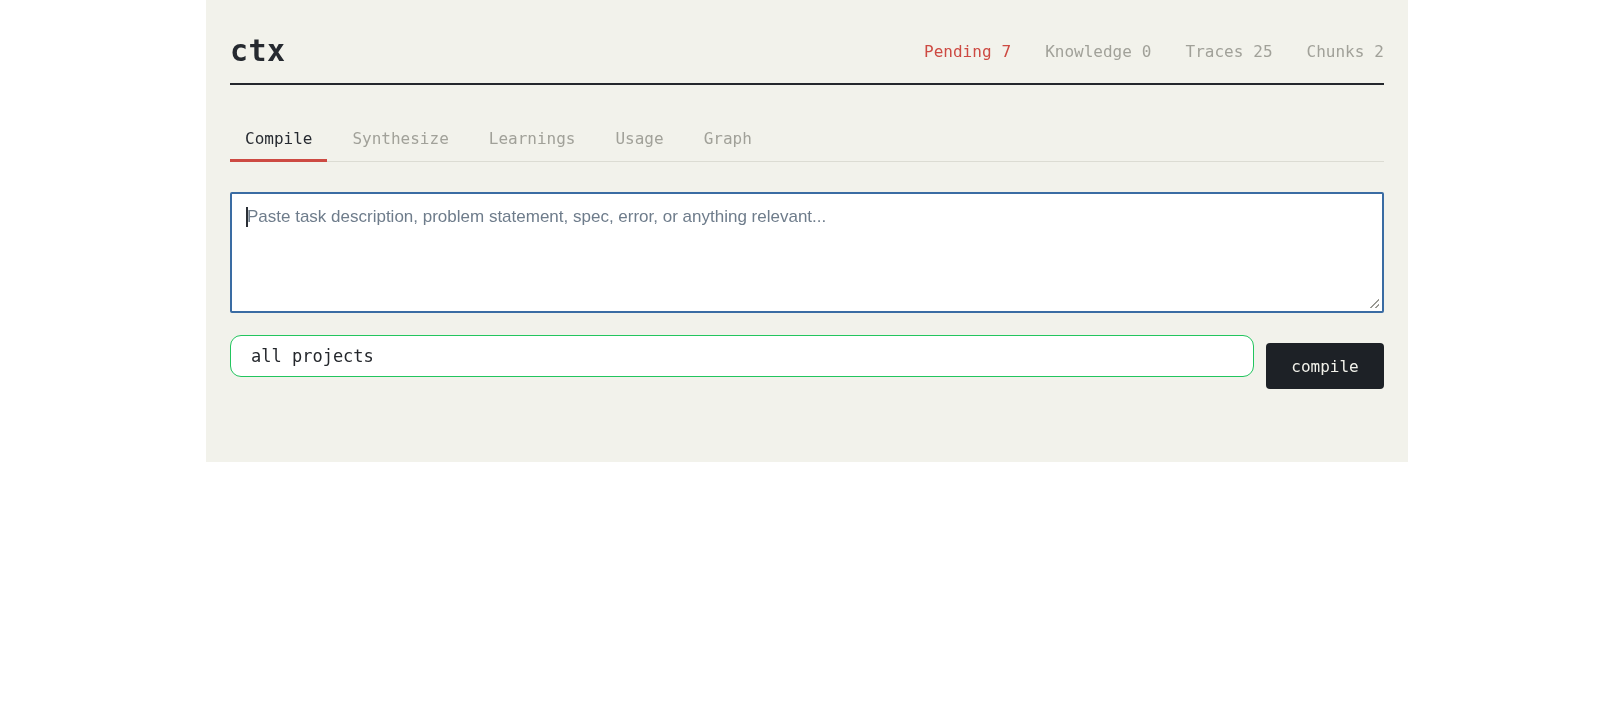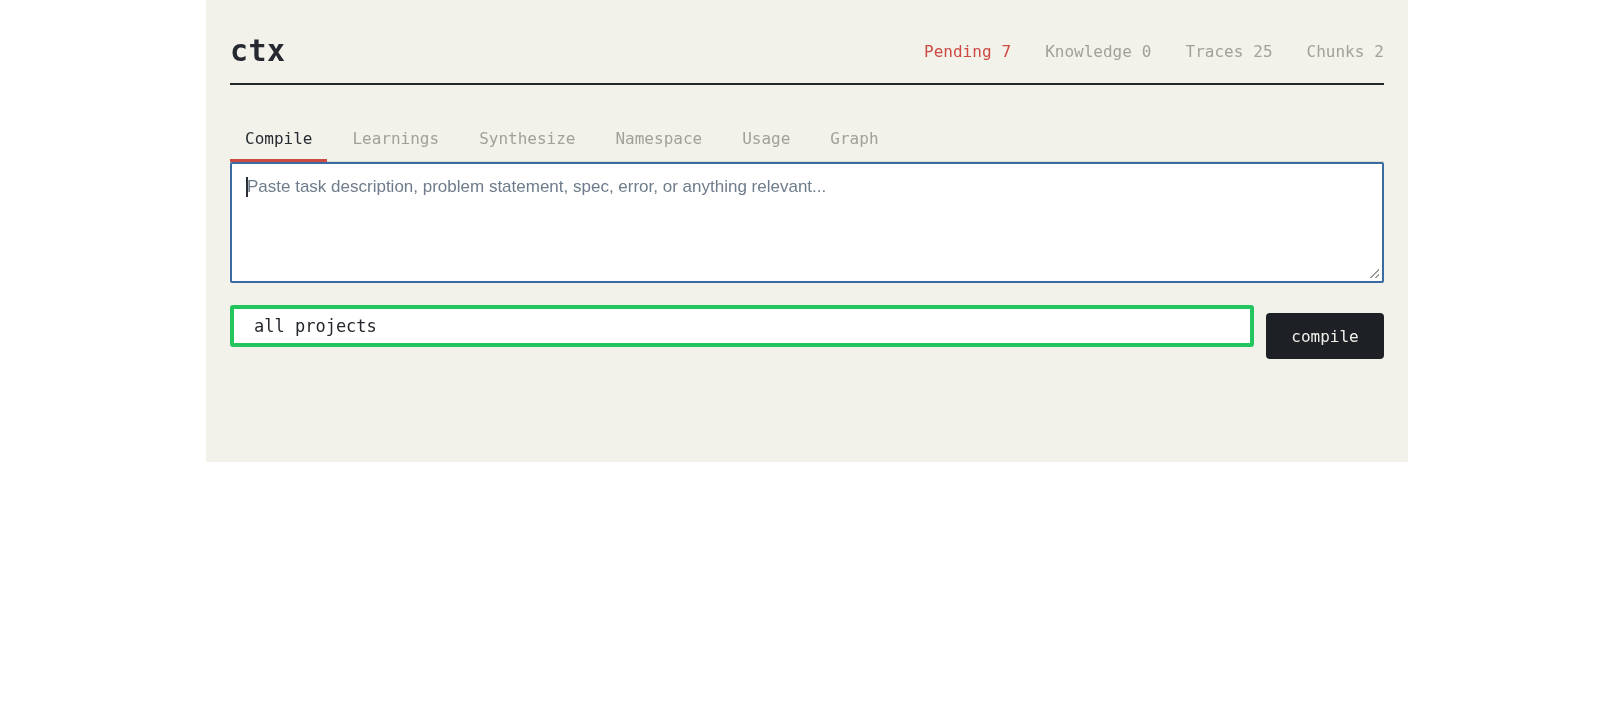--- a/index.html
+++ b/index.html
@@ -50,21 +50,21 @@
     margin-bottom: -1px;
     cursor: pointer;
     white-space: nowrap;
   }
   .tab.active {
     color: #262a30;
     border-bottom-color: #cd4a42;
   }
 
   
-  .textarea-wrap { position: relative; }
+  .textarea-wrap { position: relative; margin-top: 30px; }
   .task-input {
     display: block;
     width: 100%;
     height: 121px;
     background: #ffffff;
     border: 2px solid #3a6ca3;
     border-radius: 2px;
     padding: 13px 15px;
     font-family: "Liberation Sans", sans-serif;
     font-size: 17px;
@@ -95,22 +95,22 @@
 
   .controls-row {
     display: flex;
     align-items: flex-start;
     margin-top: 22px;
   }
   .project-select {
     flex: 1;
     height: 42px;
     background: #ffffff;
-    border: 4px solid #22c55e;
-    border-radius: 3px;
+    border: 1px solid #22c55e;
+    border-radius: 11px;
     padding: 0 20px;
     font-family: "DejaVu Sans Mono", monospace;
     font-size: 17px;
     color: #24272c;
     -webkit-appearance: none;
     appearance: none;
     margin-right: 12px;
     outline: none;
   }
   .compile-btn {
@@ -144,23 +144,22 @@
         <span>Traces</span><span class="value">25</span>
       </div>
       <div class="stat">
         <span>Chunks</span><span class="value">2</span>
       </div>
     </div>
   </div>
 
   <div class="tabs">
     <div class="tab active">Compile</div>
+    <div class="tab">Synthesize</div>
     <div class="tab">Learnings</div>
-    <div class="tab">Synthesize</div>
-    <div class="tab">Namespace</div>
     <div class="tab">Usage</div>
     <div class="tab">Graph</div>
   </div>
 
   <div class="textarea-wrap">
     <textarea class="task-input" placeholder="Paste task description, problem statement, spec, error, or anything relevant..." style=""></textarea>
     <div class="caret"></div>
     <div class="resize-grip"></div>
   </div>
 

